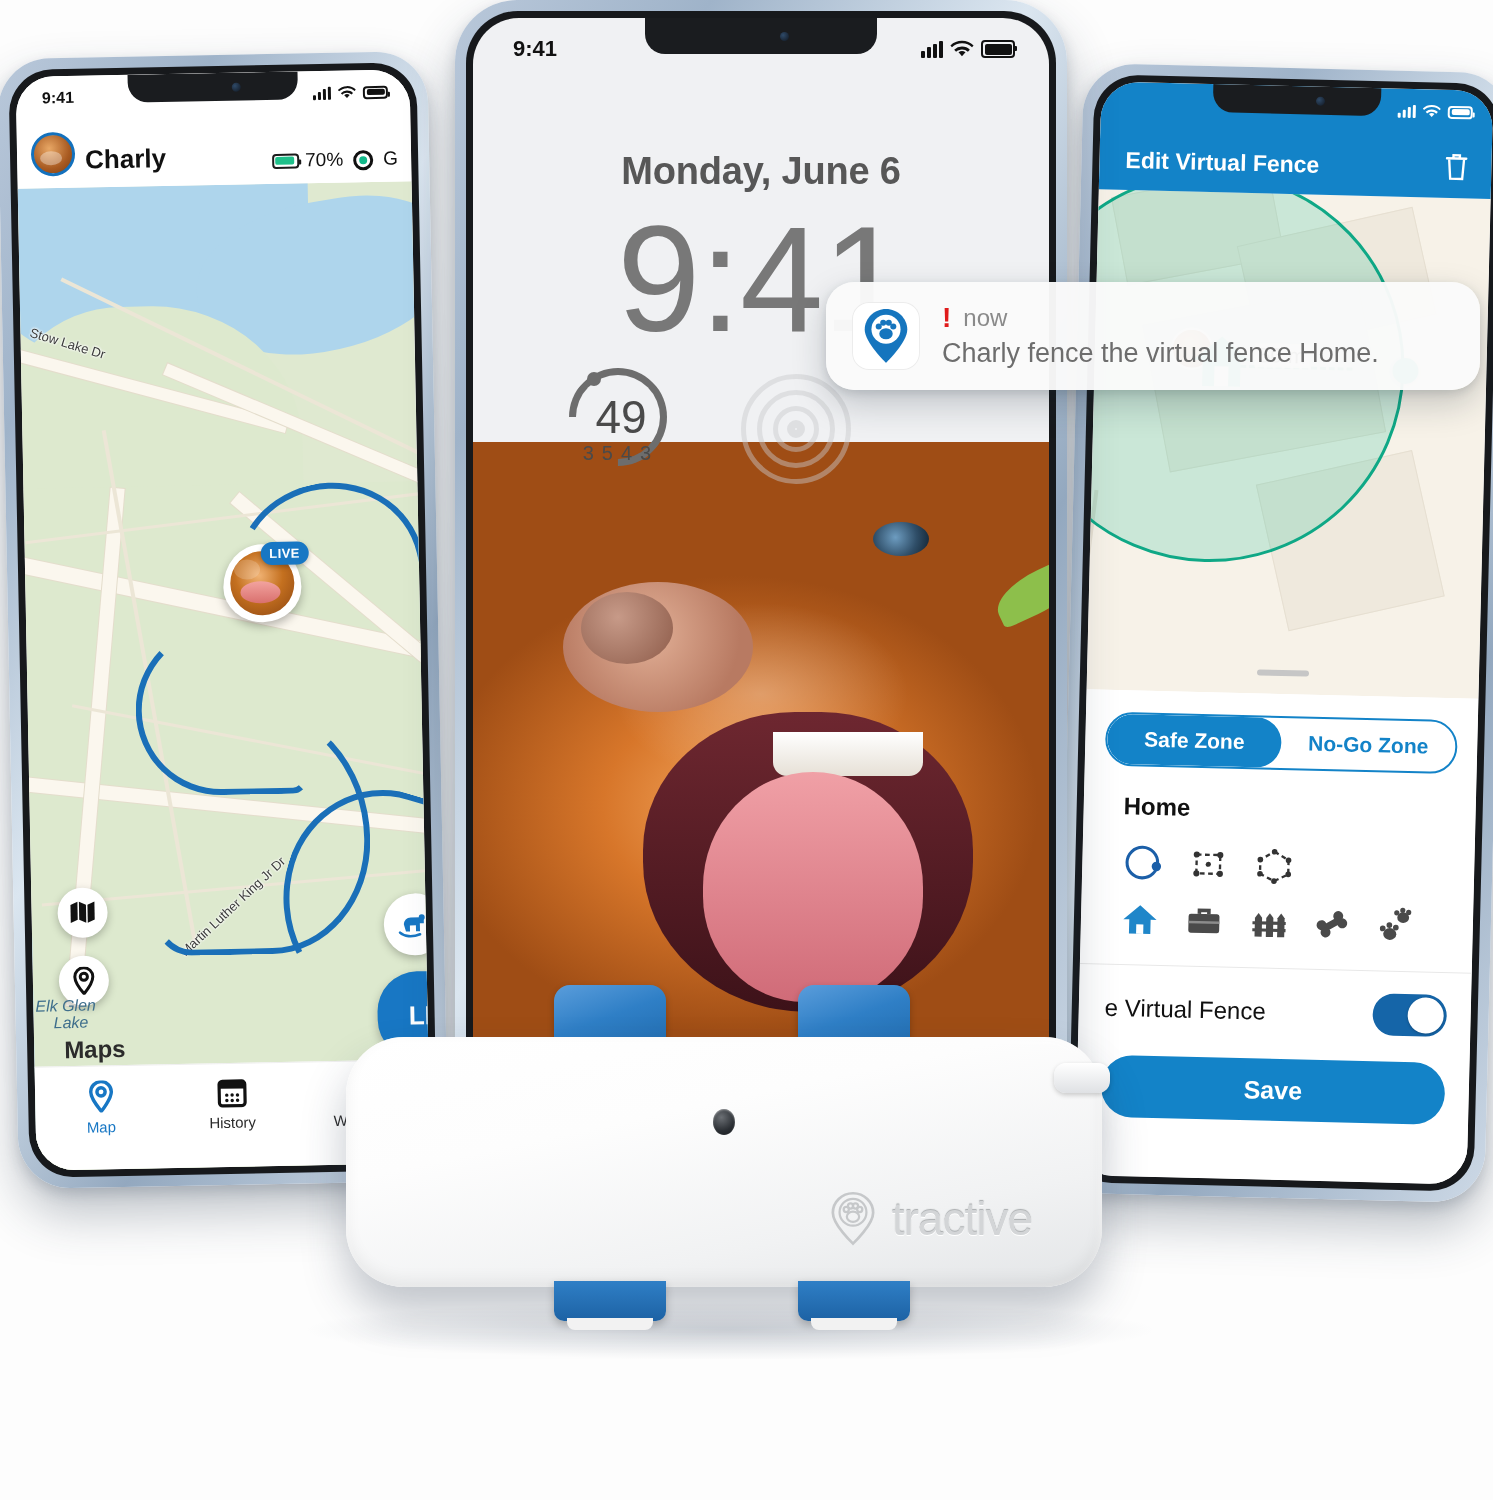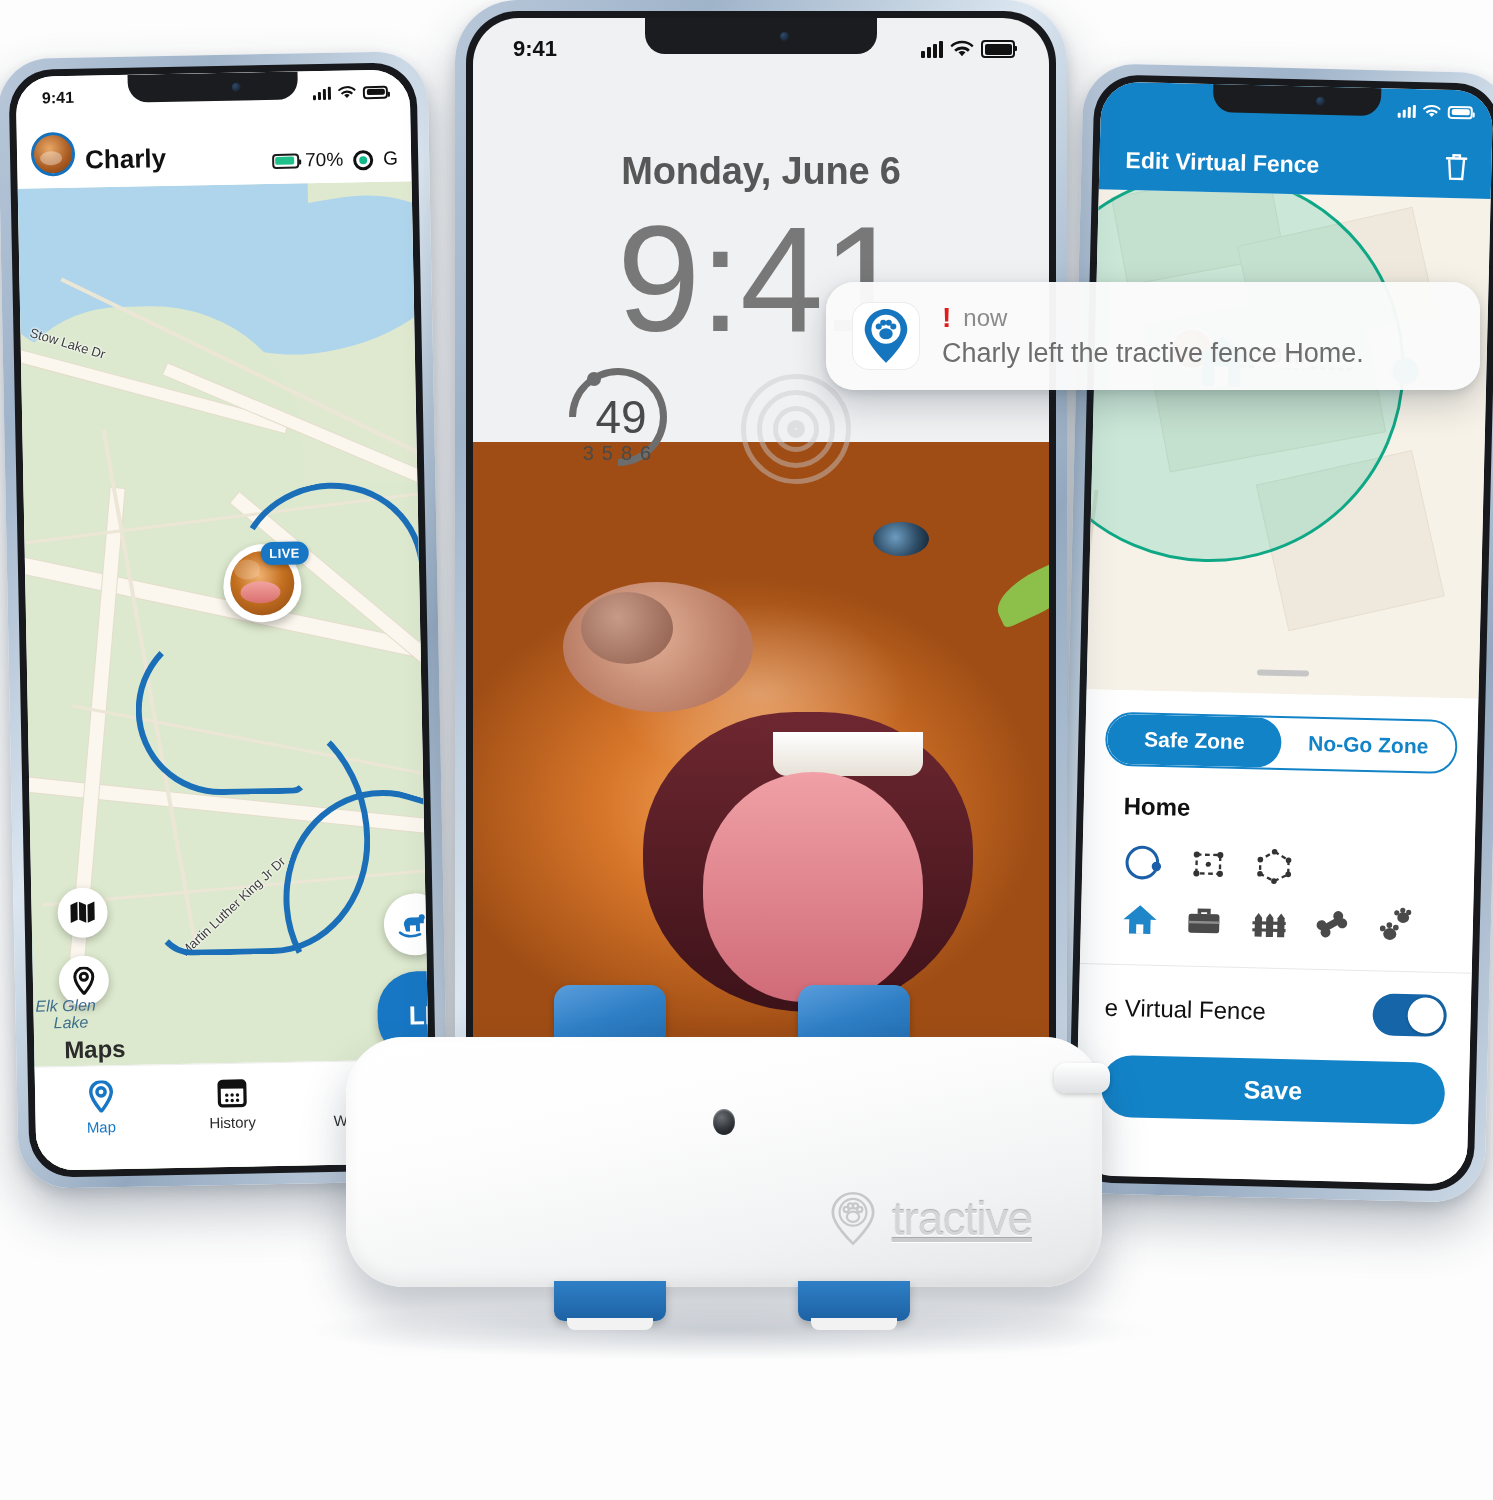--- a/index.html
+++ b/index.html
@@ -201,21 +201,21 @@
   .device-body { position:absolute; left:0; top:52px; width:756px; height:250px; border-radius:58px;
      background: linear-gradient(168deg,#ffffff 0%,#fdfdfd 35%,#f1f2f3 72%,#e3e5e7 100%);
      box-shadow: 0 26px 44px rgba(40,55,75,.28), inset 0 -7px 16px rgba(0,0,0,.06), inset 0 4px 8px rgba(255,255,255,.9); }
   .device-led { position:absolute; left:50%; top:72px; transform:translateX(-50%);
      width:22px;height:26px;border-radius:50%;
      background: radial-gradient(circle at 38% 32%, #6b6f74, #2b2f34 60%, #16191c);
      box-shadow: inset 0 1px 2px rgba(255,255,255,.45); }
   .device-btn { position:absolute; right:-8px; top:26px; width:56px; height:30px; border-radius:12px;
      background: linear-gradient(180deg,#ffffff,#dfe1e4); box-shadow:0 2px 5px rgba(0,0,0,.2); }
   .device-logo { position:absolute; right:70px; bottom:40px; display:flex; align-items:center; gap:14px;
-     color:#c9cbcd;text-decoration:underline; }
+     color:#c9cbcd; }
   .device-logo .word { font-size:46px; font-weight:400; letter-spacing:-1px;
      color:#d3d5d7; text-shadow: 0 1px 0 #fff, 0 -1px 1px #a9acae; }
   .shadow-under { position:absolute; left:300px; top:1300px; width:860px; height:60px; border-radius:50%;
      background: radial-gradient(ellipse at center, rgba(90,105,125,.26), rgba(255,255,255,0) 70%); z-index:2;}
 </style>
 </head>
 <body>
 
 <div class="stage">
 
@@ -552,21 +552,21 @@
         </div>
 
         <div class="lock-date">Monday, June 6</div>
         <div class="lock-time">9:41</div>
 
         <div class="widget-temp">
           <div class="temp-ring"></div>
           <div class="temp-knob"></div>
           <div class="temp-now">49</div>
           <div class="temp-lo-hi">
-            <span>35</span><span>86</span>
+            <span>35</span><span>43</span>
           </div>
         </div>
 
         <div class="widget-rings">
           <span style="inset:0"></span>
           <span style="inset:16px"></span>
           <span style="inset:32px"></span>
           <span style="inset:46px;border-width:8px"></span>
         </div>
 
@@ -586,21 +586,21 @@
           <circle cx="24.5" cy="13.2" r="2.7"></circle>
             <circle cx="28.5" cy="16.5" r="2.7"></circle>
         </g>
       </svg>
     </div>
     <div class="notif-body">
       <div class="notif-row">
         <span class="notif-bang">!</span>
         <span class="notif-time">now</span>
       </div>
-      <div class="notif-sub">Charly left the tractive fence Home.</div>
+      <div class="notif-sub">Charly fence the virtual fence Home.</div>
     </div>
   </div>
 
   <div id="tracker">
     <div class="clip" style="left:208px;top:0px;width:112px;height:74px;"></div>
     <div class="clip" style="left:452px;top:0px;width:112px;height:74px;"></div>
 
     <div class="device-body">
       <div class="device-led"></div>
       <div class="device-btn"></div>

